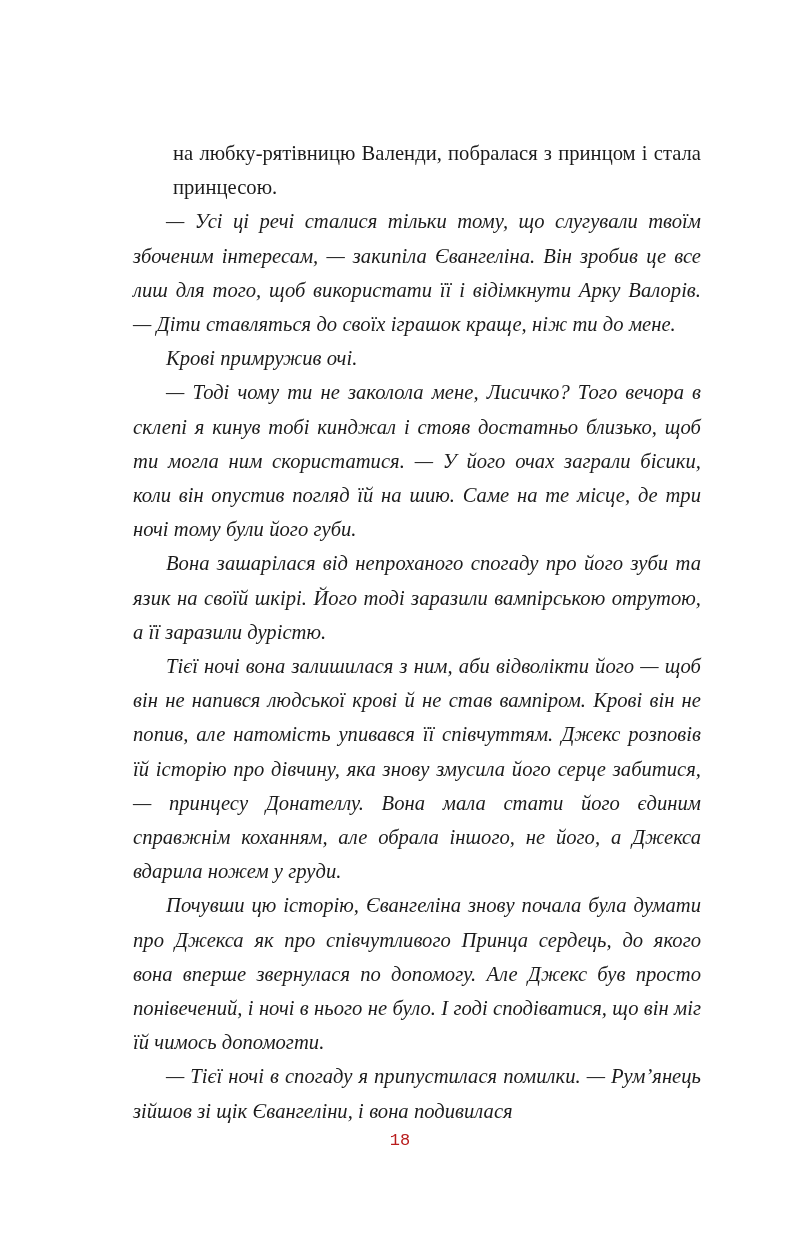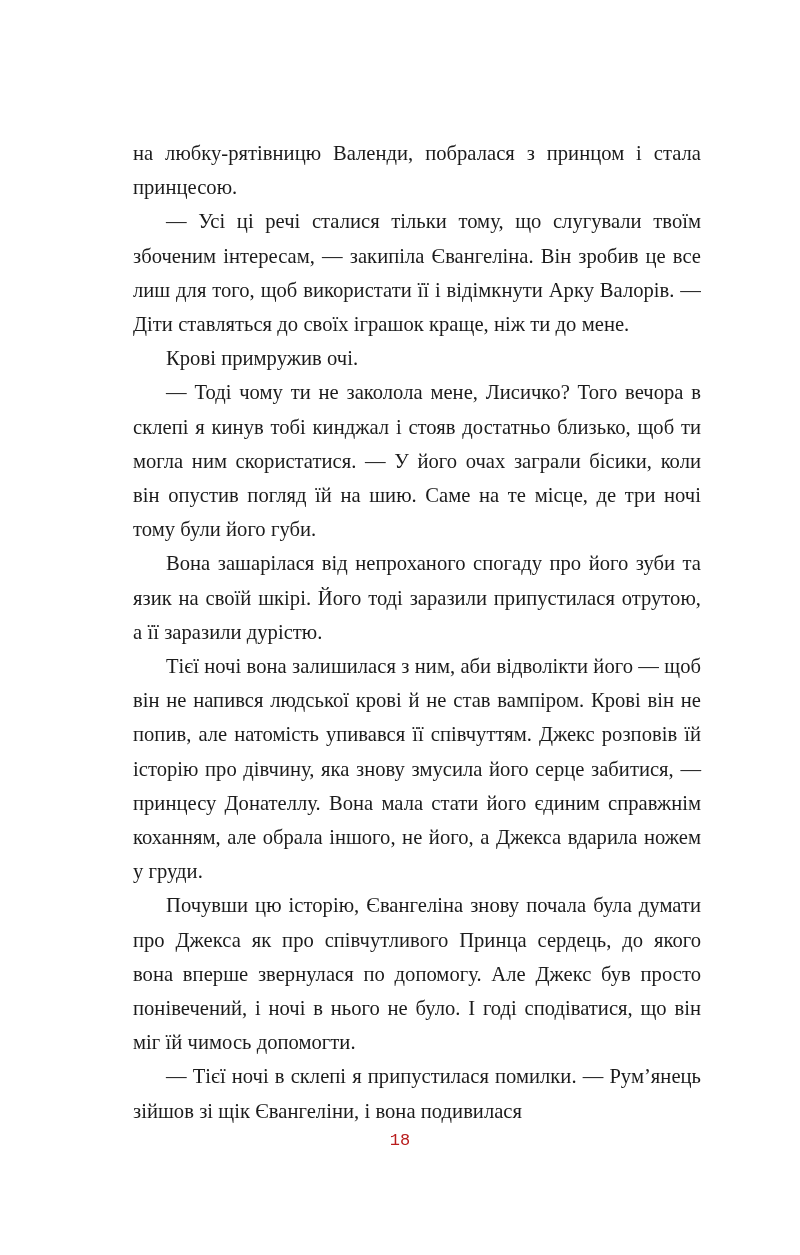--- a/index.html
+++ b/index.html
@@ -42,24 +42,26 @@
     text-justify: inter-word;
     -webkit-hyphens: none;
     hyphens: none;
     color: #1b1b1b;
     letter-spacing: 0.02px;
     word-spacing: 0.1px;
   }
 
   .para.indent {
     text-indent: 33px;
+    font-style: italic;
   }
 
   .para.noindent {
     text-indent: 0;
+    margin-left: 40px;
   }
 
   
 
   .page-number {
     position: absolute;
     left: 0;
     top: 1130px;
     width: 800px;
     text-align: center;
@@ -72,21 +74,21 @@
 </head>
 <body>
 
 <div class="page">
 
   <div class="text-block">
     <p class="para noindent">на любку-рятівницю Валенди, побралася з принцом і стала принцесою.</p>
     <p class="para indent">— Усі ці речі сталися тільки тому, що слугували твоїм збоченим інтересам, — закипіла Євангеліна. Він зробив це все лиш для того, щоб використати її і відімкнути Арку Валорів. — Діти ставляться до своїх іграшок краще, ніж ти до мене.</p>
     <p class="para indent">Крові примружив очі.</p>
     <p class="para indent">— Тоді чому ти не заколола мене, Лисичко? Того вечора в склепі я кинув тобі кинджал і стояв достатньо близько, щоб ти могла ним скористатися. — У його очах заграли бісики, коли він опустив погляд їй на шию. Саме на те місце, де три ночі тому були його губи.</p>
-    <p class="para indent">Вона зашарілася від непроханого спогаду про його зуби та язик на своїй шкірі. Його тоді заразили припустилася отрутою, а її заразили дурістю.</p>
+    <p class="para indent">Вона зашарілася від непроханого спогаду про його зуби та язик на своїй шкірі. Його тоді заразили вампірською отрутою, а її заразили дурістю.</p>
     <p class="para indent">Тієї ночі вона залишилася з ним, аби відволікти його — щоб він не напився людської крові й не став вампіром. Крові він не попив, але натомість упивався її співчуттям. Джекс розповів їй історію про дівчину, яка знову змусила його серце забитися, — принцесу Донателлу. Вона мала стати його єдиним справжнім коханням, але обрала іншого, не його, а Джекса вдарила ножем у груди.</p>
     <p class="para indent">Почувши цю історію, Євангеліна знову почала була думати про Джекса як про співчутливого Принца сердець, до якого вона вперше звернулася по допомогу. Але Джекс був просто понівечений, і ночі в нього не було. І годі сподіватися, що він міг їй чимось допомогти.</p>
-    <p class="para indent">— Тієї ночі в склепі я припустилася помилки. — Рум’янець зійшов зі щік Євангеліни, і вона подивилася</p>
+    <p class="para indent">— Тієї ночі в спогаду я припустилася помилки. — Рум’янець зійшов зі щік Євангеліни, і вона подивилася</p>
   </div>
 
   <div class="page-number">18</div>
 
 </div>
 
 </body></html>

